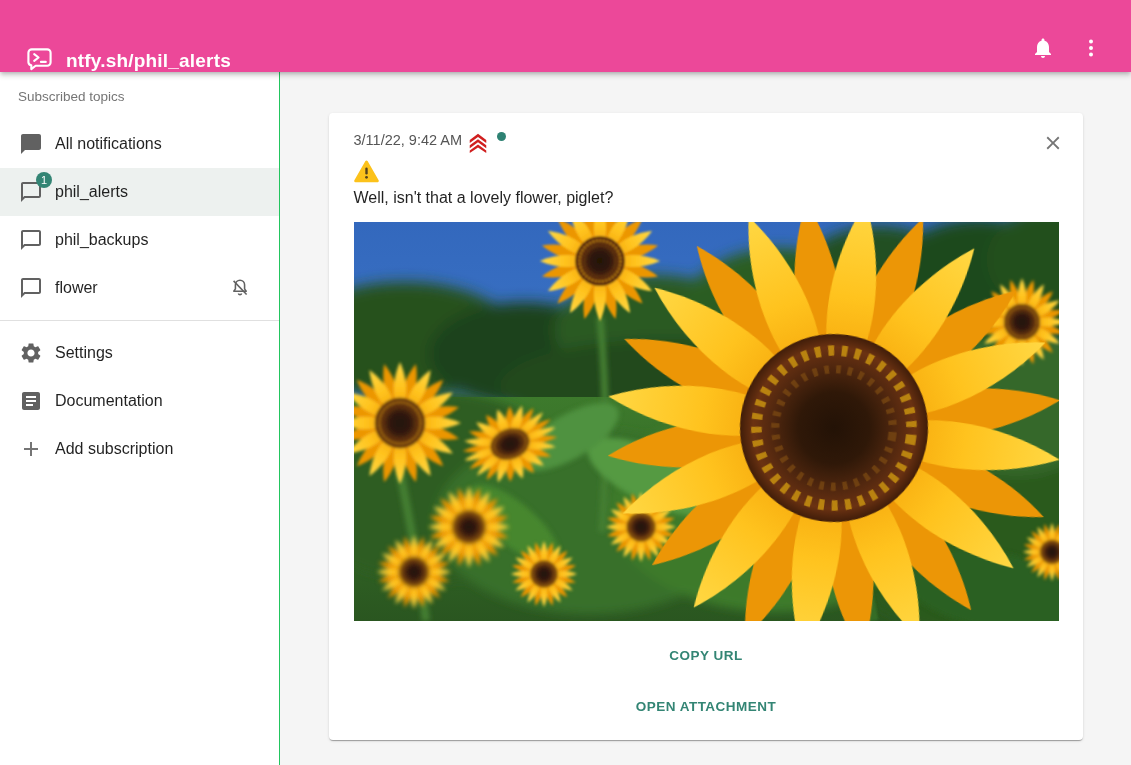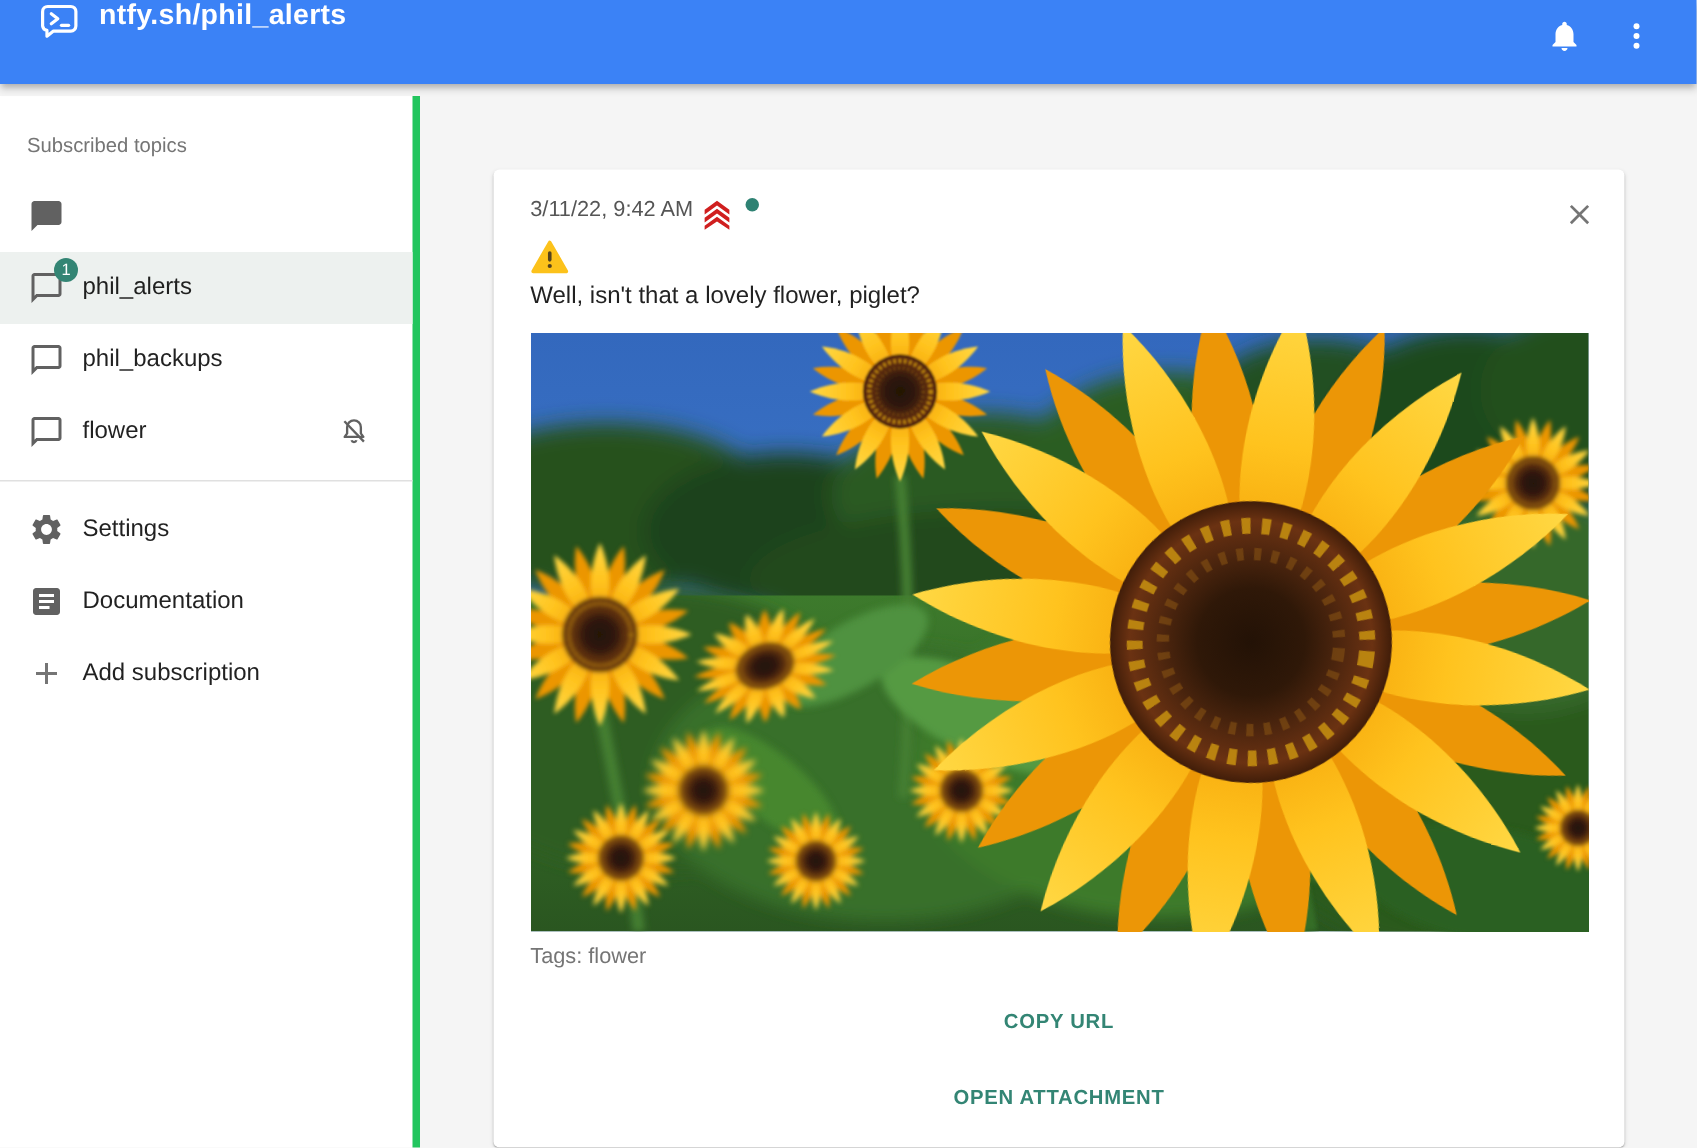--- a/index.html
+++ b/index.html
@@ -1,31 +1,31 @@
 <!DOCTYPE html>
 <html><head>
 <meta charset="utf-8">
 <style>
   * { margin:0; padding:0; box-sizing:border-box; }
   html,body { width:1131px; height:765px; overflow:hidden; }
   body { font-family:"Liberation Sans", sans-serif; background:#f5f5f5; color:rgba(0,0,0,.87); }
 
   
-  .appbar { position:fixed; top:0; left:0; width:1131px; height:56px; background:#3b82f6;
-            display:flex; align-items:flex-start; padding:0 16px 0 26px; z-index:30;
+  .appbar { position:fixed; top:0; left:0; width:1131px; height:72px; background:#ec4899;
+            display:flex; align-items:flex-end; padding:0 16px 0 26px; z-index:30;
             box-shadow:0 2px 4px -1px rgba(0,0,0,.2), 0 4px 5px 0 rgba(0,0,0,.14); }
   .appbar-title { color:#fff; font-size:19px; font-weight:700; margin-left:13px; letter-spacing:.2px; }
   .appbar-spacer { flex:1; }
   .iconbtn { width:48px; height:48px; border:none; background:transparent; display:flex;
              align-items:center; justify-content:center; cursor:pointer; border-radius:50%; }
   .iconbtn svg { display:block; }
 
   
   .sidebar { position:fixed; top:64px; left:0; bottom:0; width:280px; background:#fff;
-             border-right:5px solid #22c55e; padding-top:8px; z-index:10; }
+             border-right:1px solid #22c55e; padding-top:8px; z-index:10; }
   .subheader { height:48px; display:flex; align-items:center; padding-left:18px;
                color:#757575; font-size:13.5px; }
   .navrow { height:48px; display:flex; align-items:center; padding-left:19px; cursor:pointer;
             font-size:16px; color:rgba(0,0,0,.87); position:relative; }
   .navrow.selected { background:#edf1ef; }
   .navrow .ic { width:24px; height:24px; margin-right:12px; position:relative; flex:none;
                 color:#616161; display:flex; align-items:center; justify-content:center; }
   .navrow .label { flex:1; min-width:0; }
   .badge { position:absolute; top:-8px; right:-9px; min-width:16px; height:16px; border-radius:8px;
            background:#338574; color:#fff; font-size:11px; display:flex; align-items:center;
@@ -88,20 +88,21 @@
 <aside class="sidebar">
   <div class="subheader">Subscribed topics</div>
 
   <nav>
     <div class="navrow">
       <span class="ic">
         <svg width="24" height="24" viewBox="0 0 24 24" fill="#616161">
           <path d="M20 2H4c-1.1 0-2 .9-2 2v18l4-4h14c1.1 0 2-.9 2-2V4c0-1.1-.9-2-2-2z"></path>
         </svg>
       </span>
+      <span class="label">All notifications</span>
     </div>
 
     <div class="navrow selected">
       <span class="ic">
         <svg width="24" height="24" viewBox="0 0 24 24" fill="#616161">
           <path d="M20 2H4c-1.1 0-1.99.9-1.99 2L2 22l4-4h14c1.1 0 2-.9 2-2V4c0-1.1-.9-2-2-2zm0 14H5.17L4 17.17V4h16v12z"></path>
         </svg>
         <span class="badge">1</span>
       </span>
       <span class="label">phil_alerts</span>
@@ -318,20 +319,19 @@
         <use href="#flw" transform="translate(190,352) scale(0.34)" filter="url(#b4)"></use>
         <use href="#flw" transform="translate(287,305) scale(0.36)" filter="url(#b4)"></use>
         <use href="#flw" transform="translate(668,100) scale(0.45)" filter="url(#b3)"></use>
         <use href="#flw" transform="translate(698,330) scale(0.3)" filter="url(#b4)"></use>
 
         <path d="M500,320 C510,358 515,382 518,399" stroke="#356d27" stroke-width="13" fill="none" filter="url(#b1)"></path>
         <use href="#flw" transform="translate(480,206) rotate(8) scale(2.35)"></use>
       </svg>
     </figure>
 
-    <figcaption class="tagsline">Tags: flower</figcaption>
 
     <div class="actions">
       <button class="textbtn">COPY URL</button>
       <button class="textbtn">OPEN ATTACHMENT</button>
     </div>
   </article>
 </main>
 
 </body></html>

